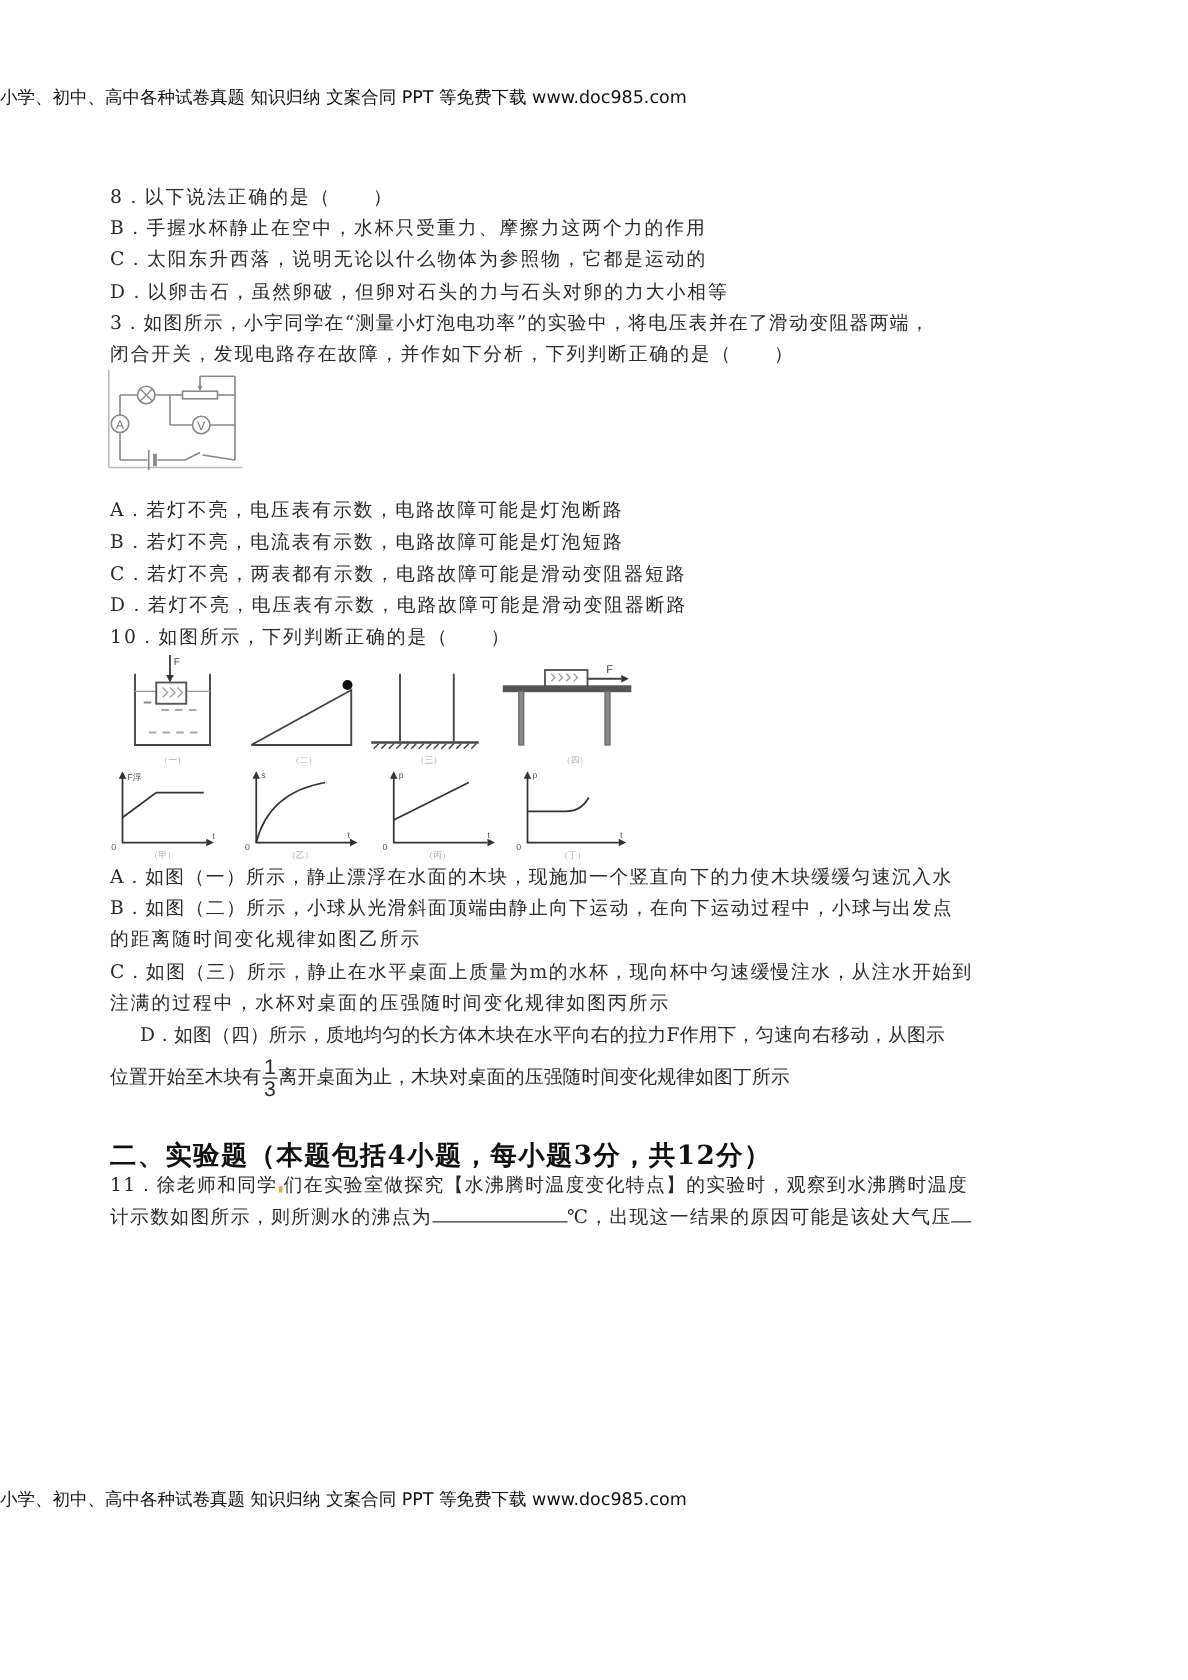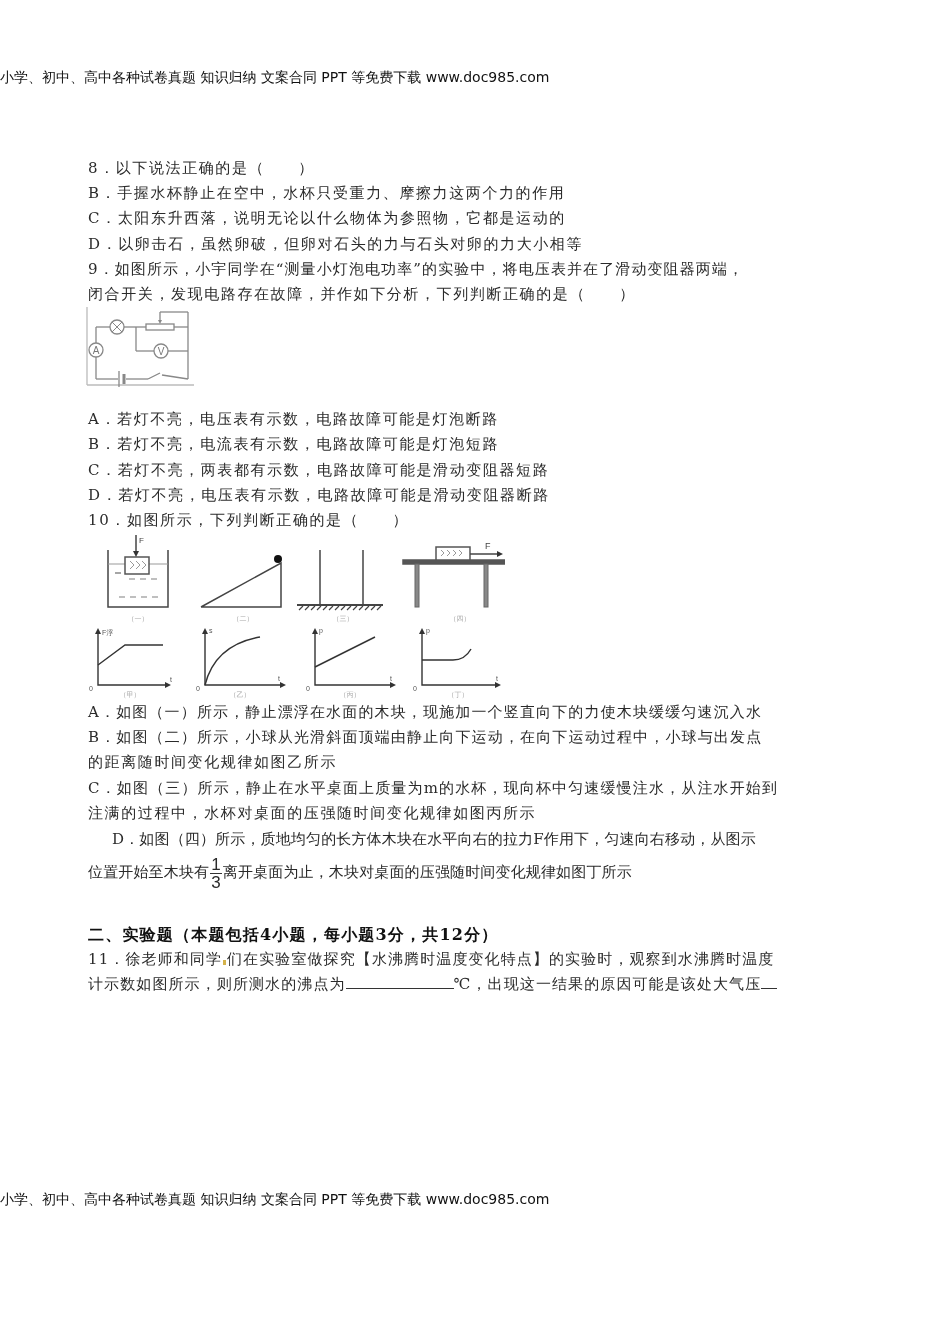--- a/index.html
+++ b/index.html
@@ -2,24 +2,24 @@
 <html><head>
 <meta charset="utf-8">
 <style>
   html, body { margin: 0; padding: 0; background: #ffffff; }
   body { width: 950px; height: 1344px; position: relative; overflow: hidden;
          font-family: "DejaVu Serif", "Liberation Serif", serif; color: #222; }
   .banner { position: absolute; left: 0; width: 950px; text-align: left;
             font-family: "DejaVu Sans", "Liberation Sans", sans-serif; font-size: 14px; color: #111; }
   .banner.top { top: 69px; }
   .banner.bottom { top: 1191px; }
-  .content { position: absolute; left: 88px; top: 156px; width: 780px; }
+  .content { position: absolute; left: 88px; top: 145px; width: 780px; }
   .line { font-size: 15px; line-height: 25.2px; height: 25.2px; white-space: nowrap;
           letter-spacing: 1.6px; color: #2a2a2a; }
-  .section { font-weight: bold; font-size: 16px; line-height: 25px; color: #111; letter-spacing: 1.2px; }
+  .section { font-weight: bold; font-size: 21px; line-height: 25px; color: #111; letter-spacing: 1.2px; }
   .blank { display: inline-block; border-bottom: 1px solid #333; height: 16px; vertical-align: baseline; }
   .frac { display: inline-block; vertical-align: middle; text-align: center; font-size: 17px; line-height: 17px;
           margin: 0 1px; font-family: "Liberation Sans", sans-serif; }
   .frac span { display: block; }
   .frac .num { border-bottom: 1px solid #333; padding: 0 1px; }
   .fig { display: block; }
   .dot { display: inline-block; width: 3px; height: 5px; background: #d4b24a; margin: 0 1px; vertical-align: -1px; }
 </style>
 </head>
 <body>
@@ -29,21 +29,21 @@
 <div class="content">
 
   <div>
     <div class="line">8．以下说法正确的是（　　）</div>
     <div class="line">B．手握水杯静止在空中，水杯只受重力、摩擦力这两个力的作用</div>
     <div class="line">C．太阳东升西落，说明无论以什么物体为参照物，它都是运动的</div>
     <div class="line">D．以卵击石，虽然卵破，但卵对石头的力与石头对卵的力大小相等</div>
   </div>
 
   <div>
-    <div class="line" style="letter-spacing:1.1px">9．如图所示，小宇同学在“测量小灯泡电功率”的实验中，将电压表并在了滑动变阻器两端，</div>
+    <div class="line" style="letter-spacing:1.1px">3．如图所示，小宇同学在“测量小灯泡电功率”的实验中，将电压表并在了滑动变阻器两端，</div>
     <div class="line">闭合开关，发现电路存在故障，并作如下分析，下列判断正确的是（　　）</div>
 
     <svg class="fig" width="110" height="80" viewBox="0 0 110 80" style="margin:0 0 0 -2px;">
       <g stroke="#888" stroke-width="1.3" fill="none">
 
         <line x1="1" y1="0" x2="1" y2="78" stroke="#bbb"></line>
         <line x1="1" y1="78" x2="108" y2="78" stroke="#bbb"></line>
 
         <line x1="10" y1="20" x2="24" y2="20"></line>
         <line x1="10" y1="20" x2="10" y2="36"></line>

